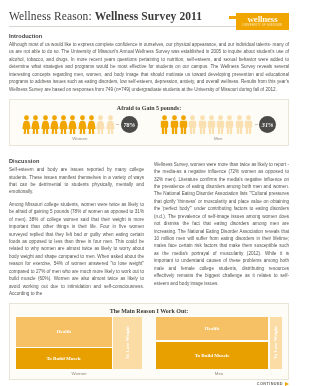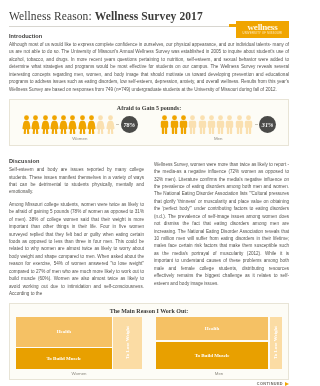--- a/index.html
+++ b/index.html
@@ -26,21 +26,21 @@
   }
   .title .strong{font-weight:bold;}
   .title .light{font-weight:normal;}
   .rule{
     margin-top:4px;
     border-top:1px solid #d8d6d0;
     height:0;
   }
   .logo{
     position:absolute;
-    right:9px;top:21px;
+    right:9px;top:13px;
     width:53px;height:17px;
     background:#f0a500;
     display:flex;
     flex-direction:column;
     align-items:center;
     justify-content:center;
     line-height:1;
   }
   .logo .lg-main{
     font-family:"Liberation Serif", serif;
@@ -227,21 +227,21 @@
   }
 </style>
 </head>
 <body>
 
 <div class="page">
 
   <div>
     <div class="title">
       <span class="light">Wellness Reason:</span>
-      <span class="strong">Wellness Survey 2017</span>
+      <span class="strong">Wellness Survey 2011</span>
     </div>
     <div class="rule"></div>
   </div>
 
   <div class="logo">
     <div class="lg-main">wellness</div>
     <div class="lg-sub">UNIVERSITY OF MISSOURI</div>
   </div>
 
   <h2 class="sec">Introduction</h2>

